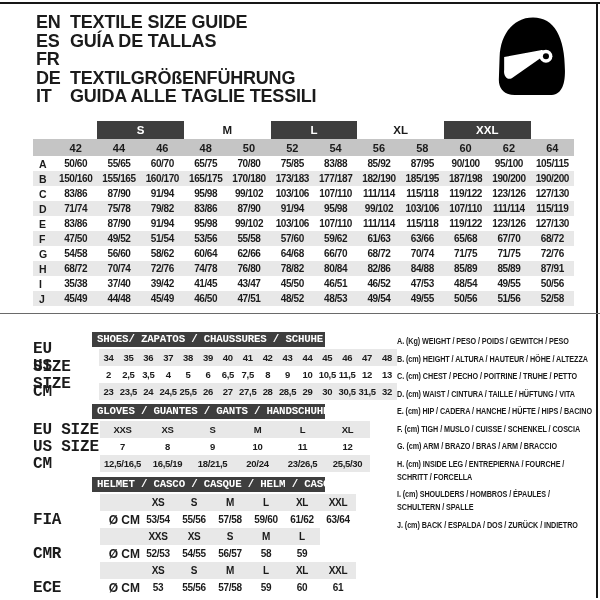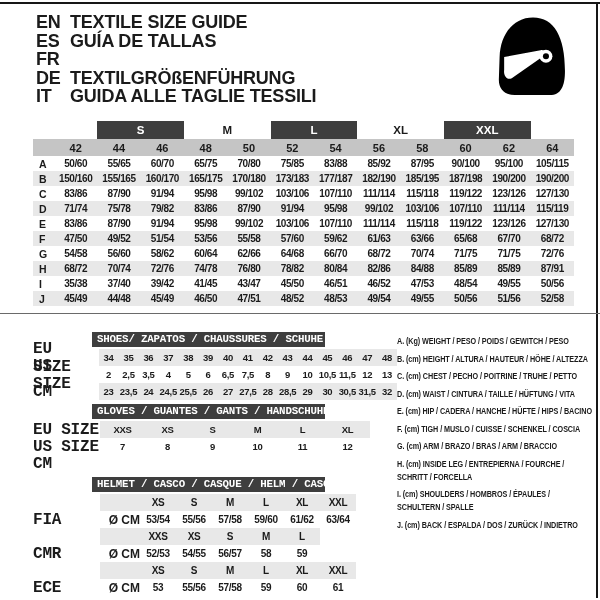--- a/index.html
+++ b/index.html
@@ -32,21 +32,21 @@
   .section{position:absolute;left:33px;width:364px;}
   .sec-shoes{top:332px;}
   .sec-gloves{top:404px;}
   .sec-helmet{top:477px;}
   .title-bar{margin-left:59px;width:233px;height:15px;background:#3e3e3e;color:#fff;
              font-size:10.8px;line-height:15px;padding-left:5px;box-sizing:border-box;
              margin-bottom:2px;white-space:nowrap;letter-spacing:-0.2px;font-family:Liberation Mono, monospace;}
   .strip-row{display:flex;align-items:center;height:17px;}
   .strip-label{width:67px;font-size:16px;letter-spacing:-0.2px;font-family:Liberation Mono, monospace;}
   .cells{display:flex;height:17px;align-items:center;}
-  .sec-shoes .cells{width:305px;justify-content:flex-end;}
+  .sec-shoes .cells{width:305px;}
   .sec-gloves .cells{width:270px;}
   .cell{flex:1;text-align:center;font-size:9.5px;letter-spacing:-0.3px;white-space:nowrap;}
   .shaded{background:#e8e8e8;}
   .h-cells{display:flex;height:17px;align-items:center;}
   .h-unit{width:40px;text-align:right;font-size:12px;}
   .h-cell{width:36px;text-align:center;font-size:10px;letter-spacing:-0.3px;white-space:nowrap;}
 
   
   .legend{position:absolute;left:397px;top:334px;width:200px;}
   .legend-item{margin-bottom:4.5px;}
@@ -367,20 +367,28 @@
           <div class="cell">7</div>
           <div class="cell">8</div>
           <div class="cell">9</div>
           <div class="cell">10</div>
           <div class="cell">11</div>
           <div class="cell">12</div>
         </div>
       </div>
       <div class="strip-row">
         <div class="strip-label">CM</div>
+        <div class="cells shaded">
+          <div class="cell">12,5/16,5</div>
+          <div class="cell">16,5/19</div>
+          <div class="cell">18/21,5</div>
+          <div class="cell">20/24</div>
+          <div class="cell">23/26,5</div>
+          <div class="cell">25,5/30</div>
+        </div>
       </div>
     </div>
 
   <div class="section sec-helmet">
     <div class="title-bar">HELMET / CASCO / CASQUE / HELM / CASCO</div>
   <div class="strip-row">
         <div class="strip-label"></div>
         <div class="h-cells shaded">
           <div class="h-unit"></div>
           <div class="h-cell">XS</div>

